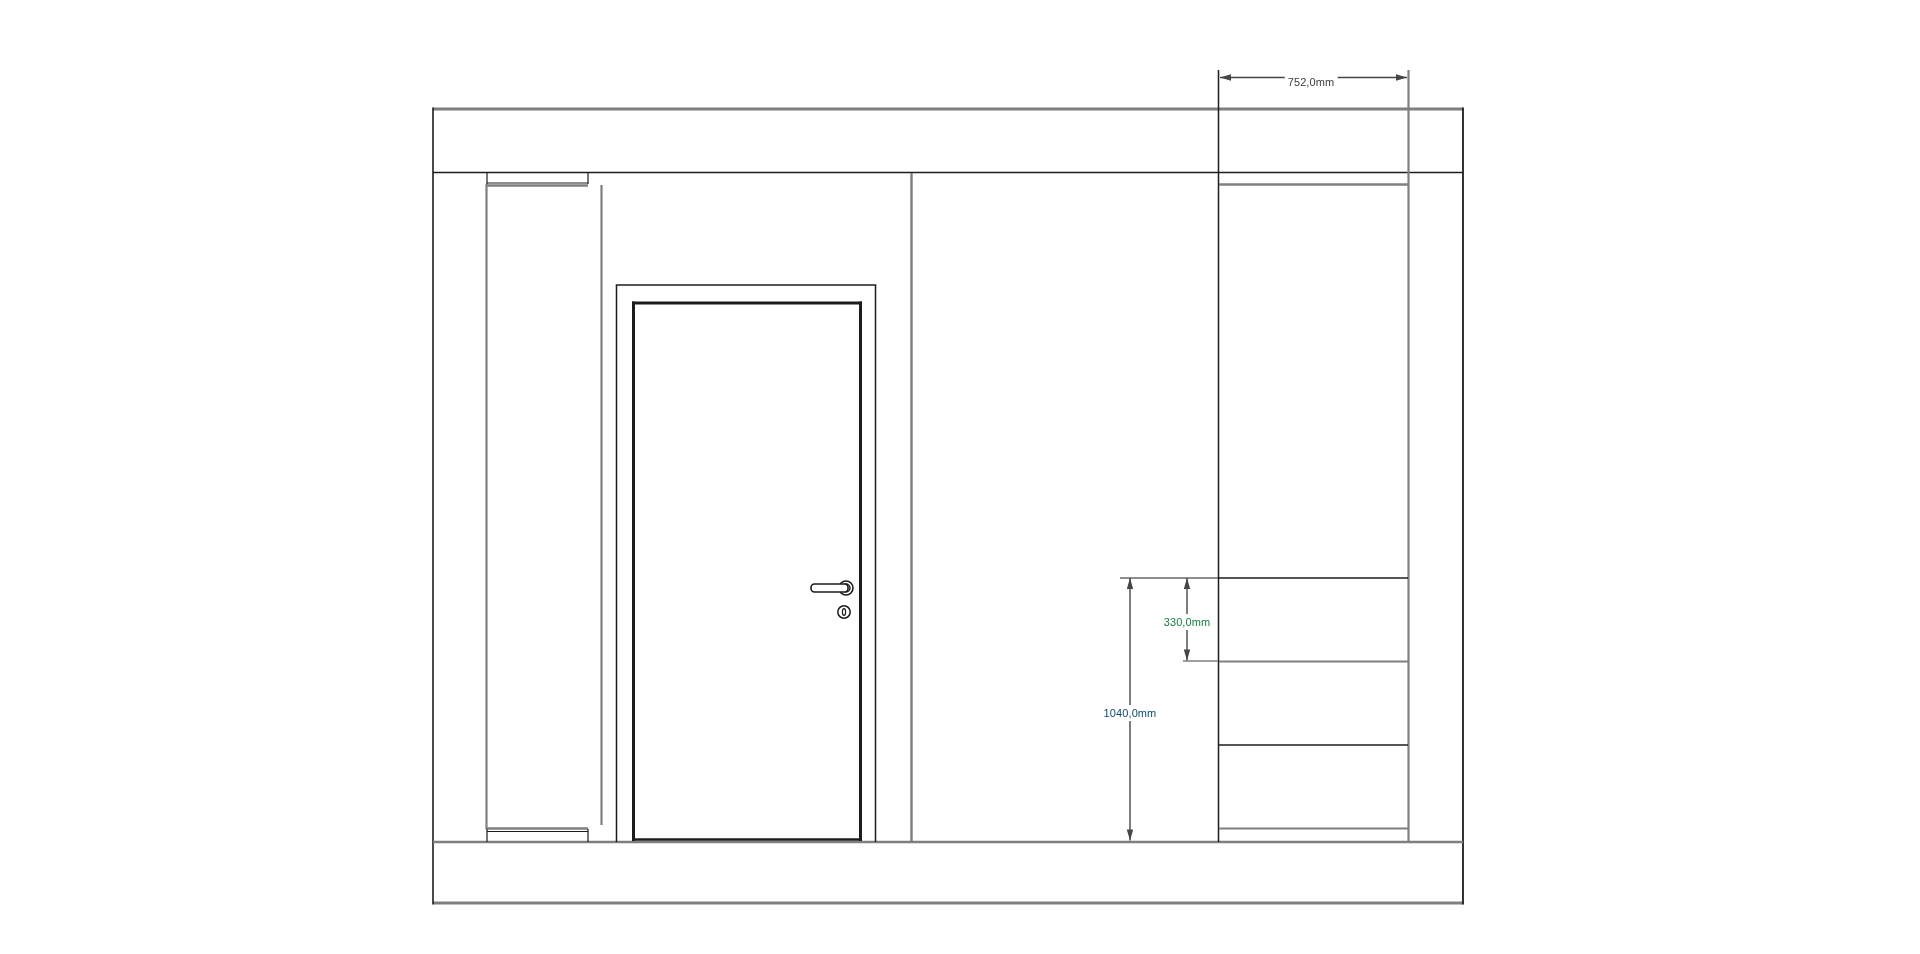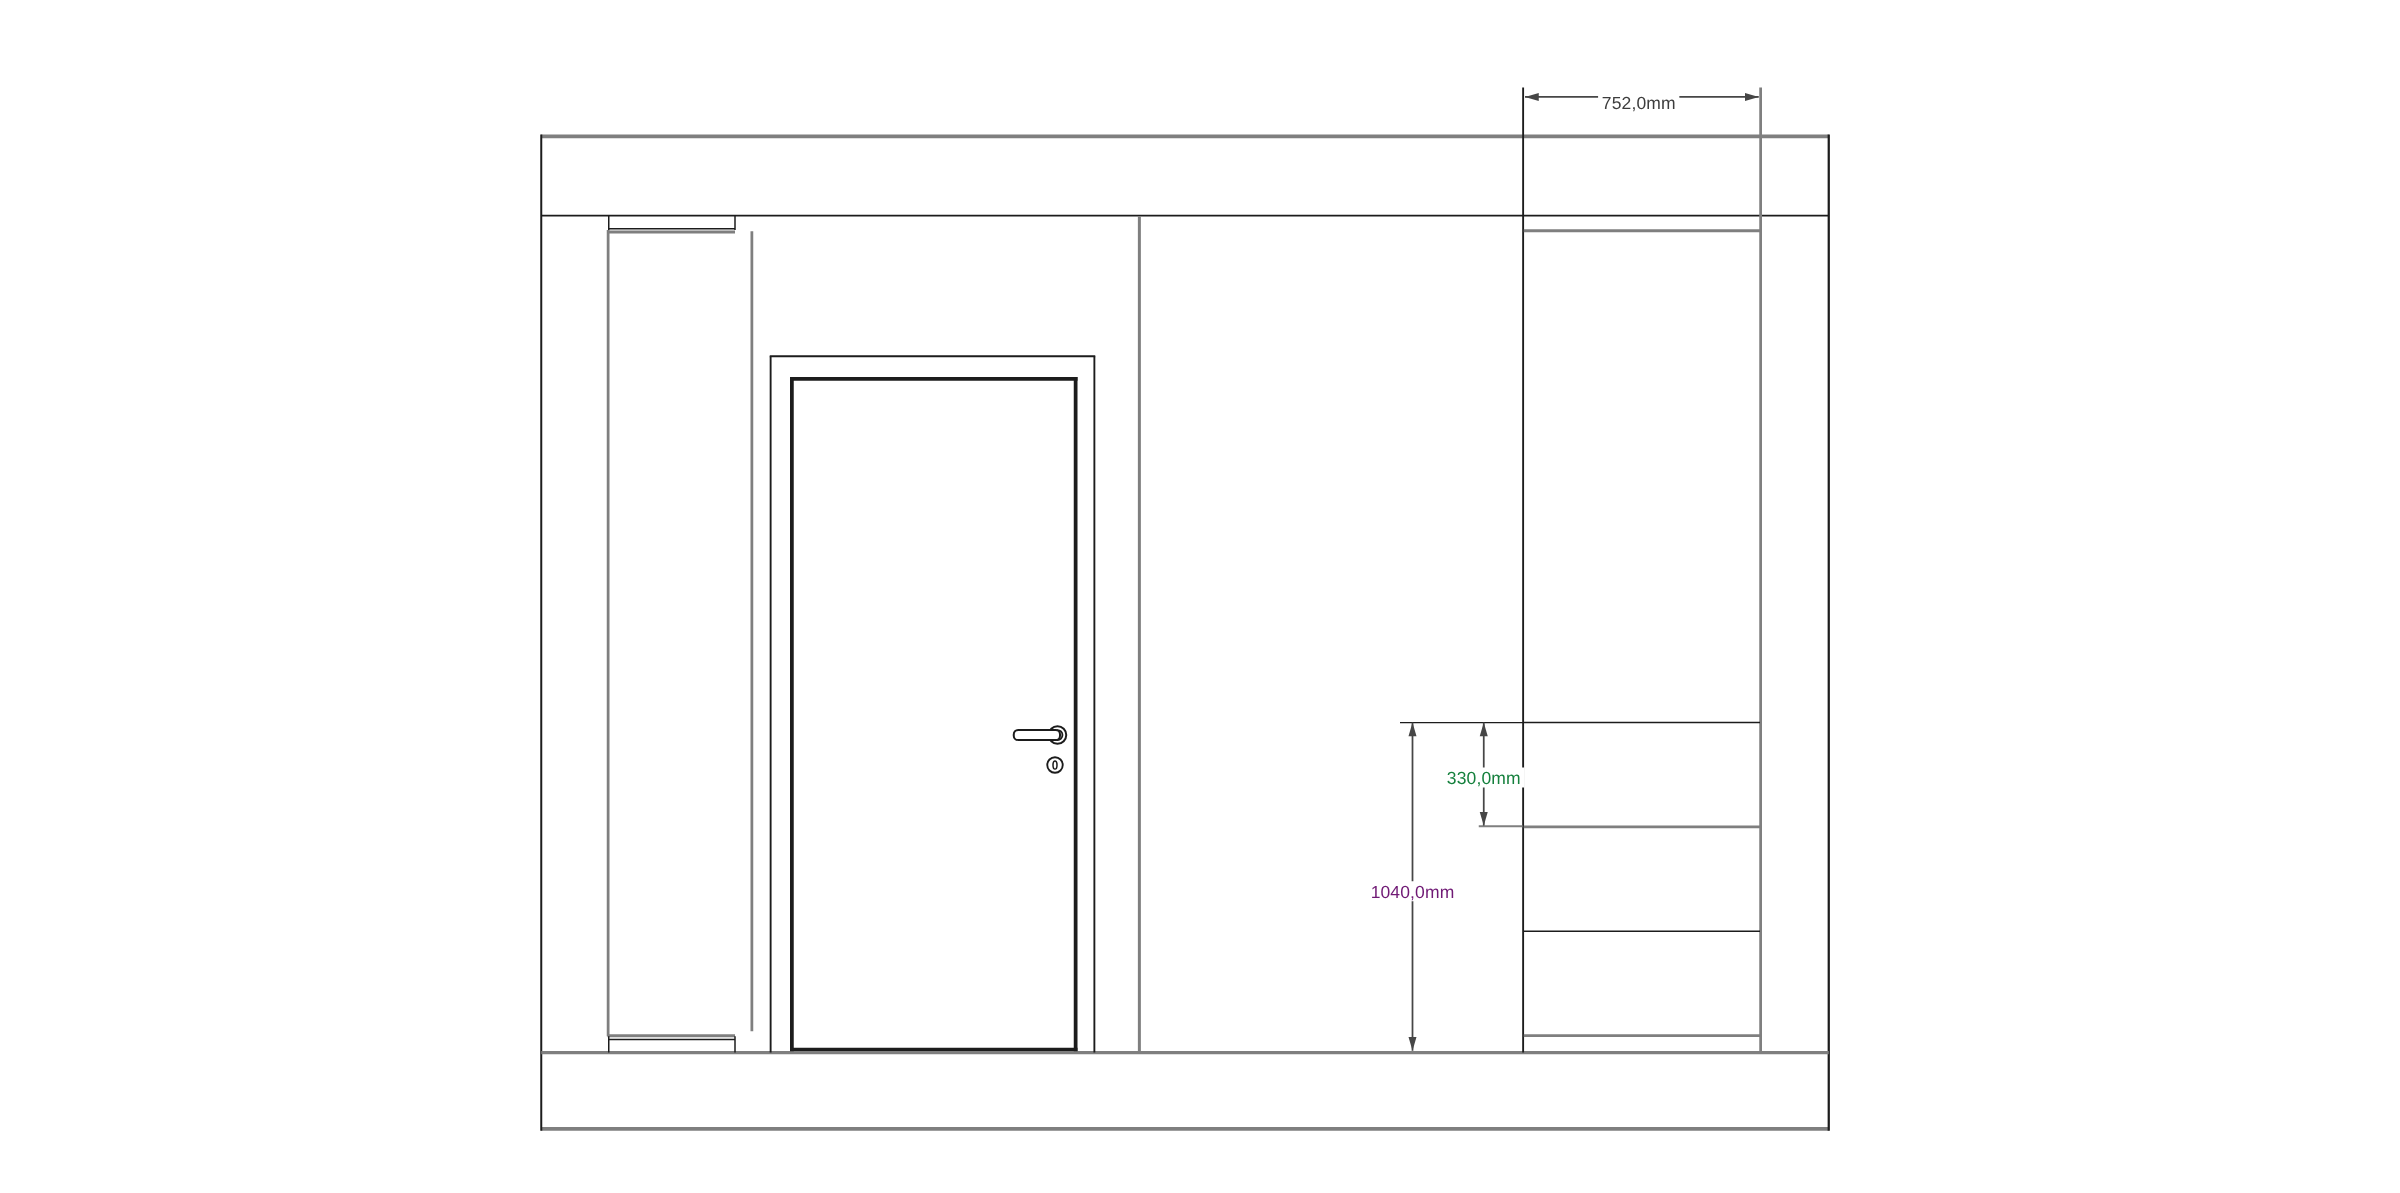--- a/index.html
+++ b/index.html
@@ -22,21 +22,21 @@
   .canvas svg {
     position: absolute;
     left: 0;
     top: 0;
   }
   .dim-label {
     position: absolute;
     transform: translate(-50%, -50%);
     background: #ffffff;
     color: #3d3d3d;
-    font-size: 14px;
+    font-size: 11px;
     line-height: 16px;
     padding: 0 3px;
     white-space: nowrap;
     letter-spacing: 0.1px;
   }
 </style>
 </head>
 <body>
 
 <div class="canvas">
@@ -85,14 +85,14 @@
       <line x1="1187" y1="578" x2="1187" y2="660.5" stroke="#464646" stroke-width="1.4"></line>
       <polygon points="1187,578 1183.8,589 1190.2,589" fill="#464646"></polygon>
       <polygon points="1187,660.5 1183.8,649.5 1190.2,649.5" fill="#464646"></polygon>
       <line x1="1130" y1="578" x2="1130" y2="840.5" stroke="#464646" stroke-width="1.4"></line>
       <polygon points="1130,578 1126.8,589 1133.2,589" fill="#464646"></polygon>
       <polygon points="1130,840.5 1126.8,829.5 1133.2,829.5" fill="#464646"></polygon>
     </svg>
 
   <span class="dim-label" style="left: 1311px; top: 82px; color: rgb(61, 61, 61);">752,0mm</span>
   <span class="dim-label" style="left: 1187px; top: 621.5px; color: #15803d;">330,0mm</span>
-  <span class="dim-label" style="left: 1130px; top: 712.5px; color: #701a75;">1040,0mm</span>
+  <span class="dim-label" style="left: 1130px; top: 712.5px; color: #0c4a6e;">1040,0mm</span>
 </div>
 
 </body></html>

